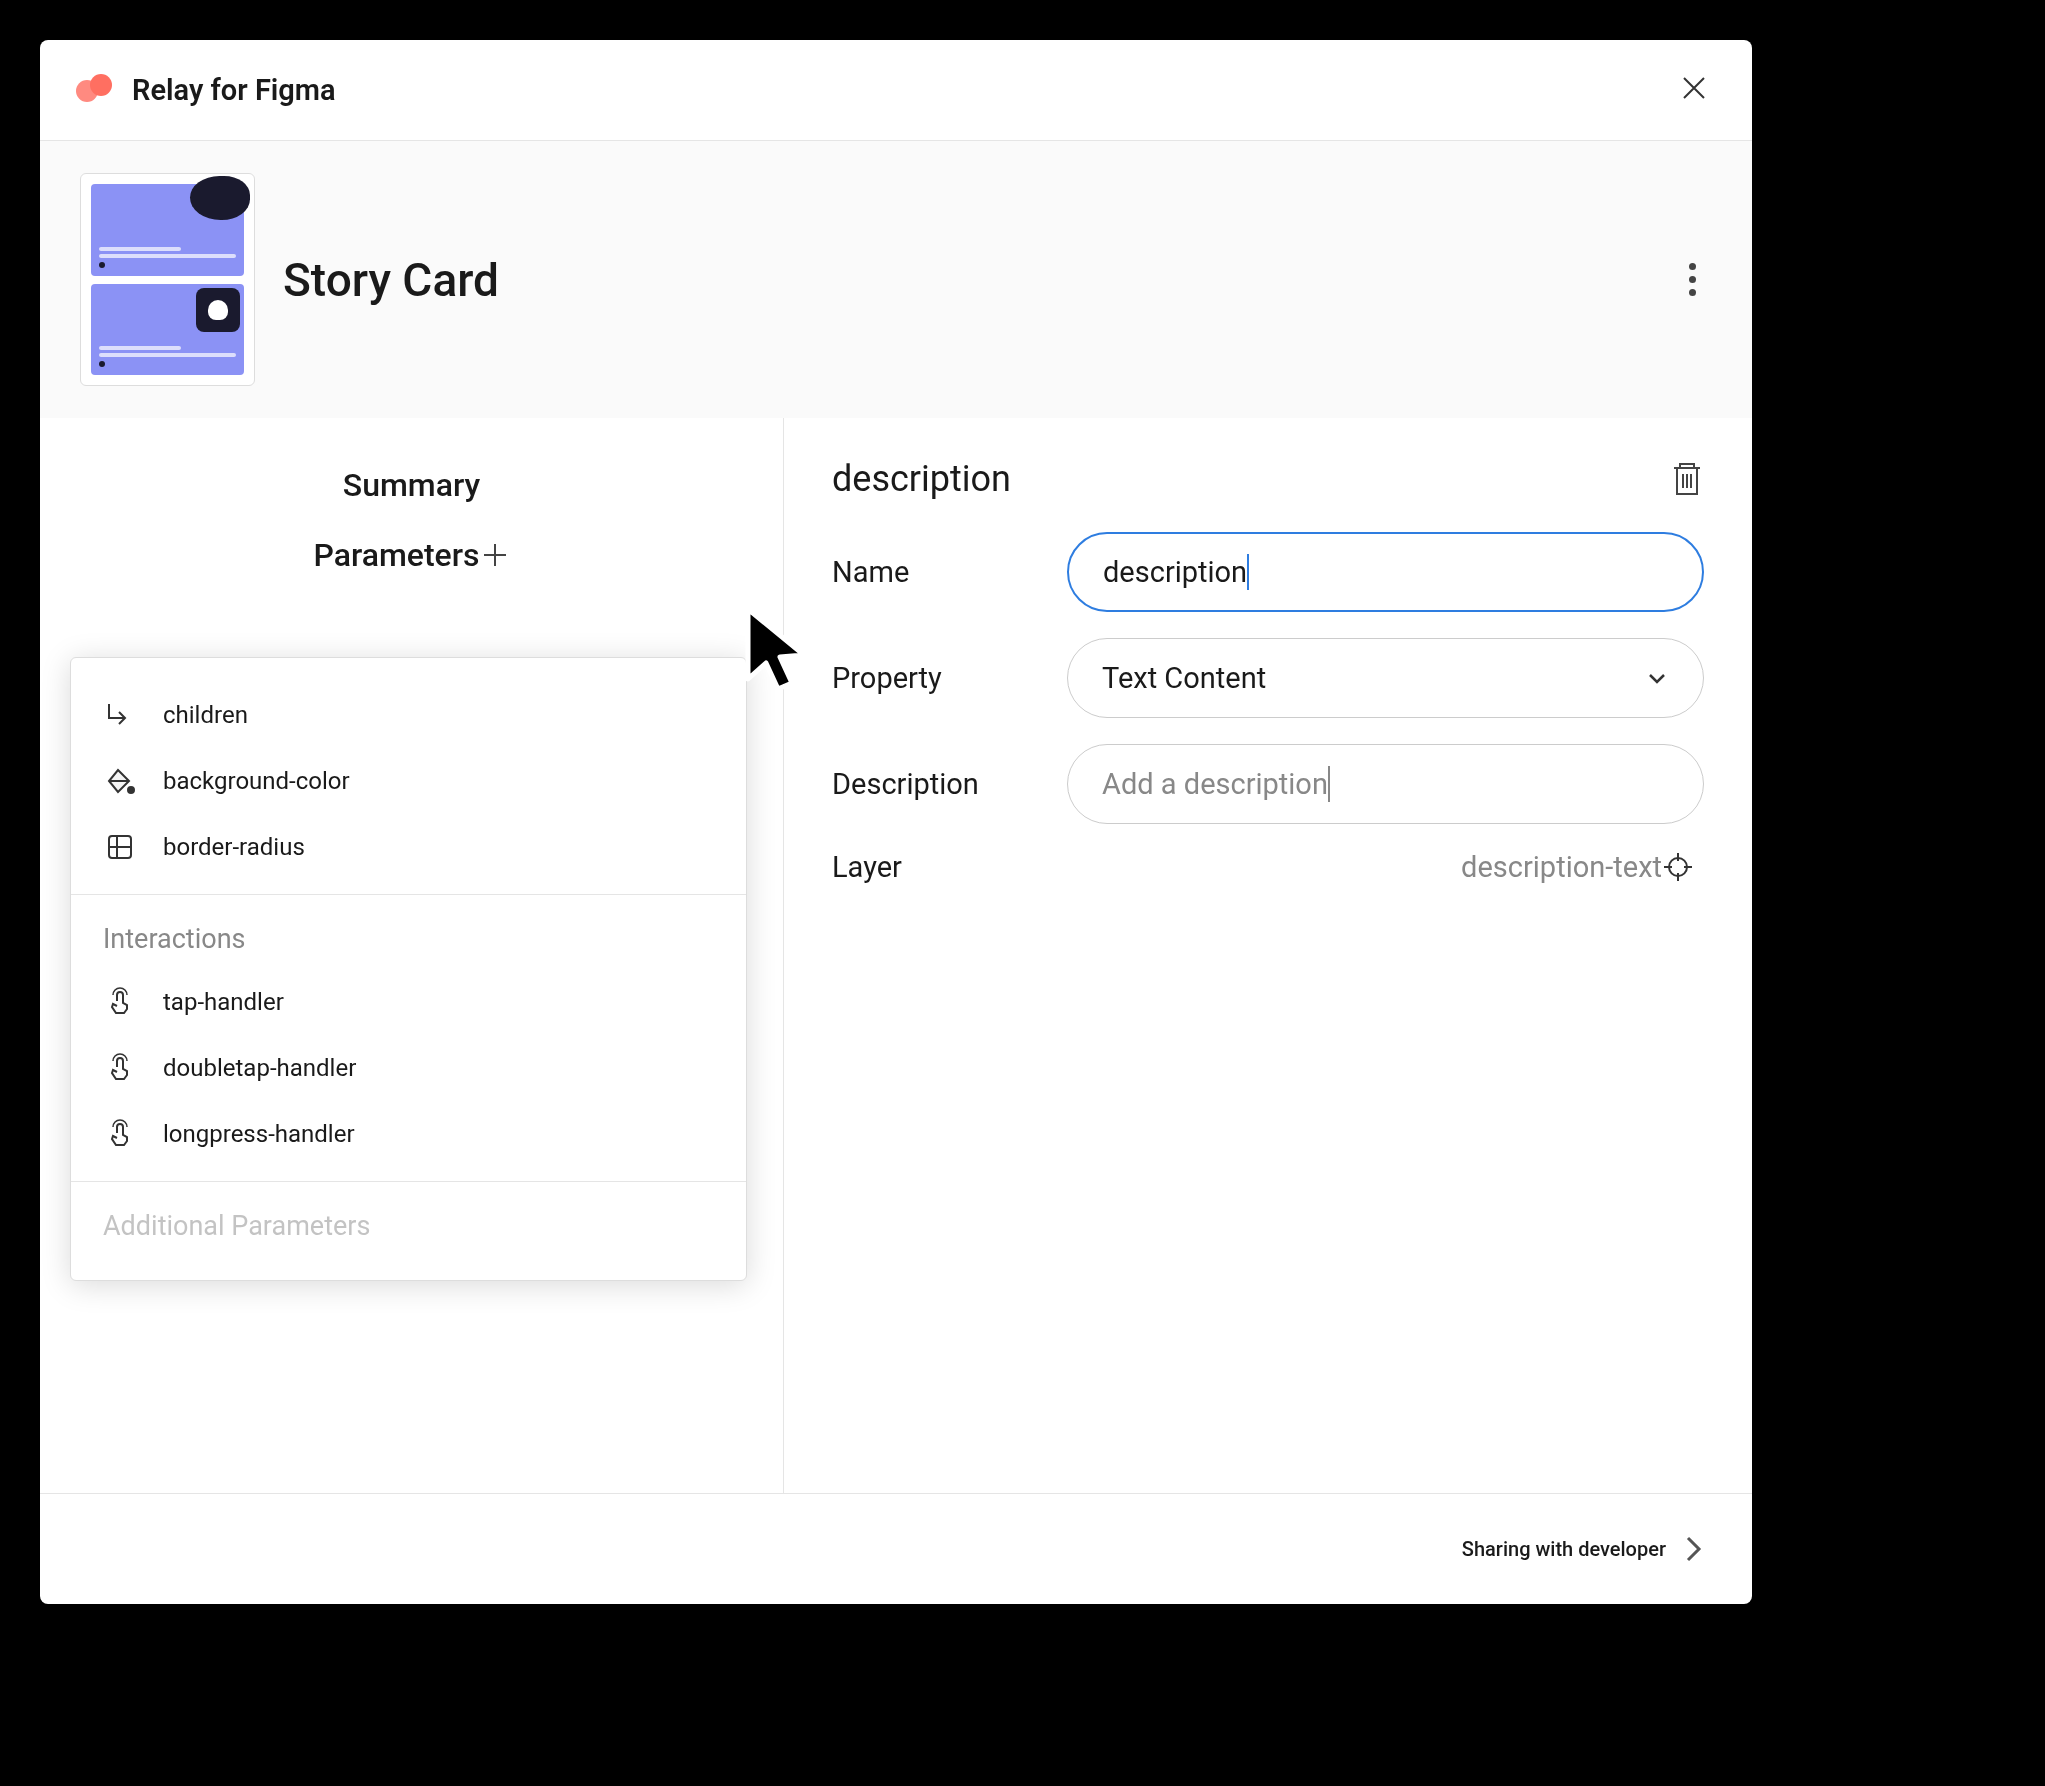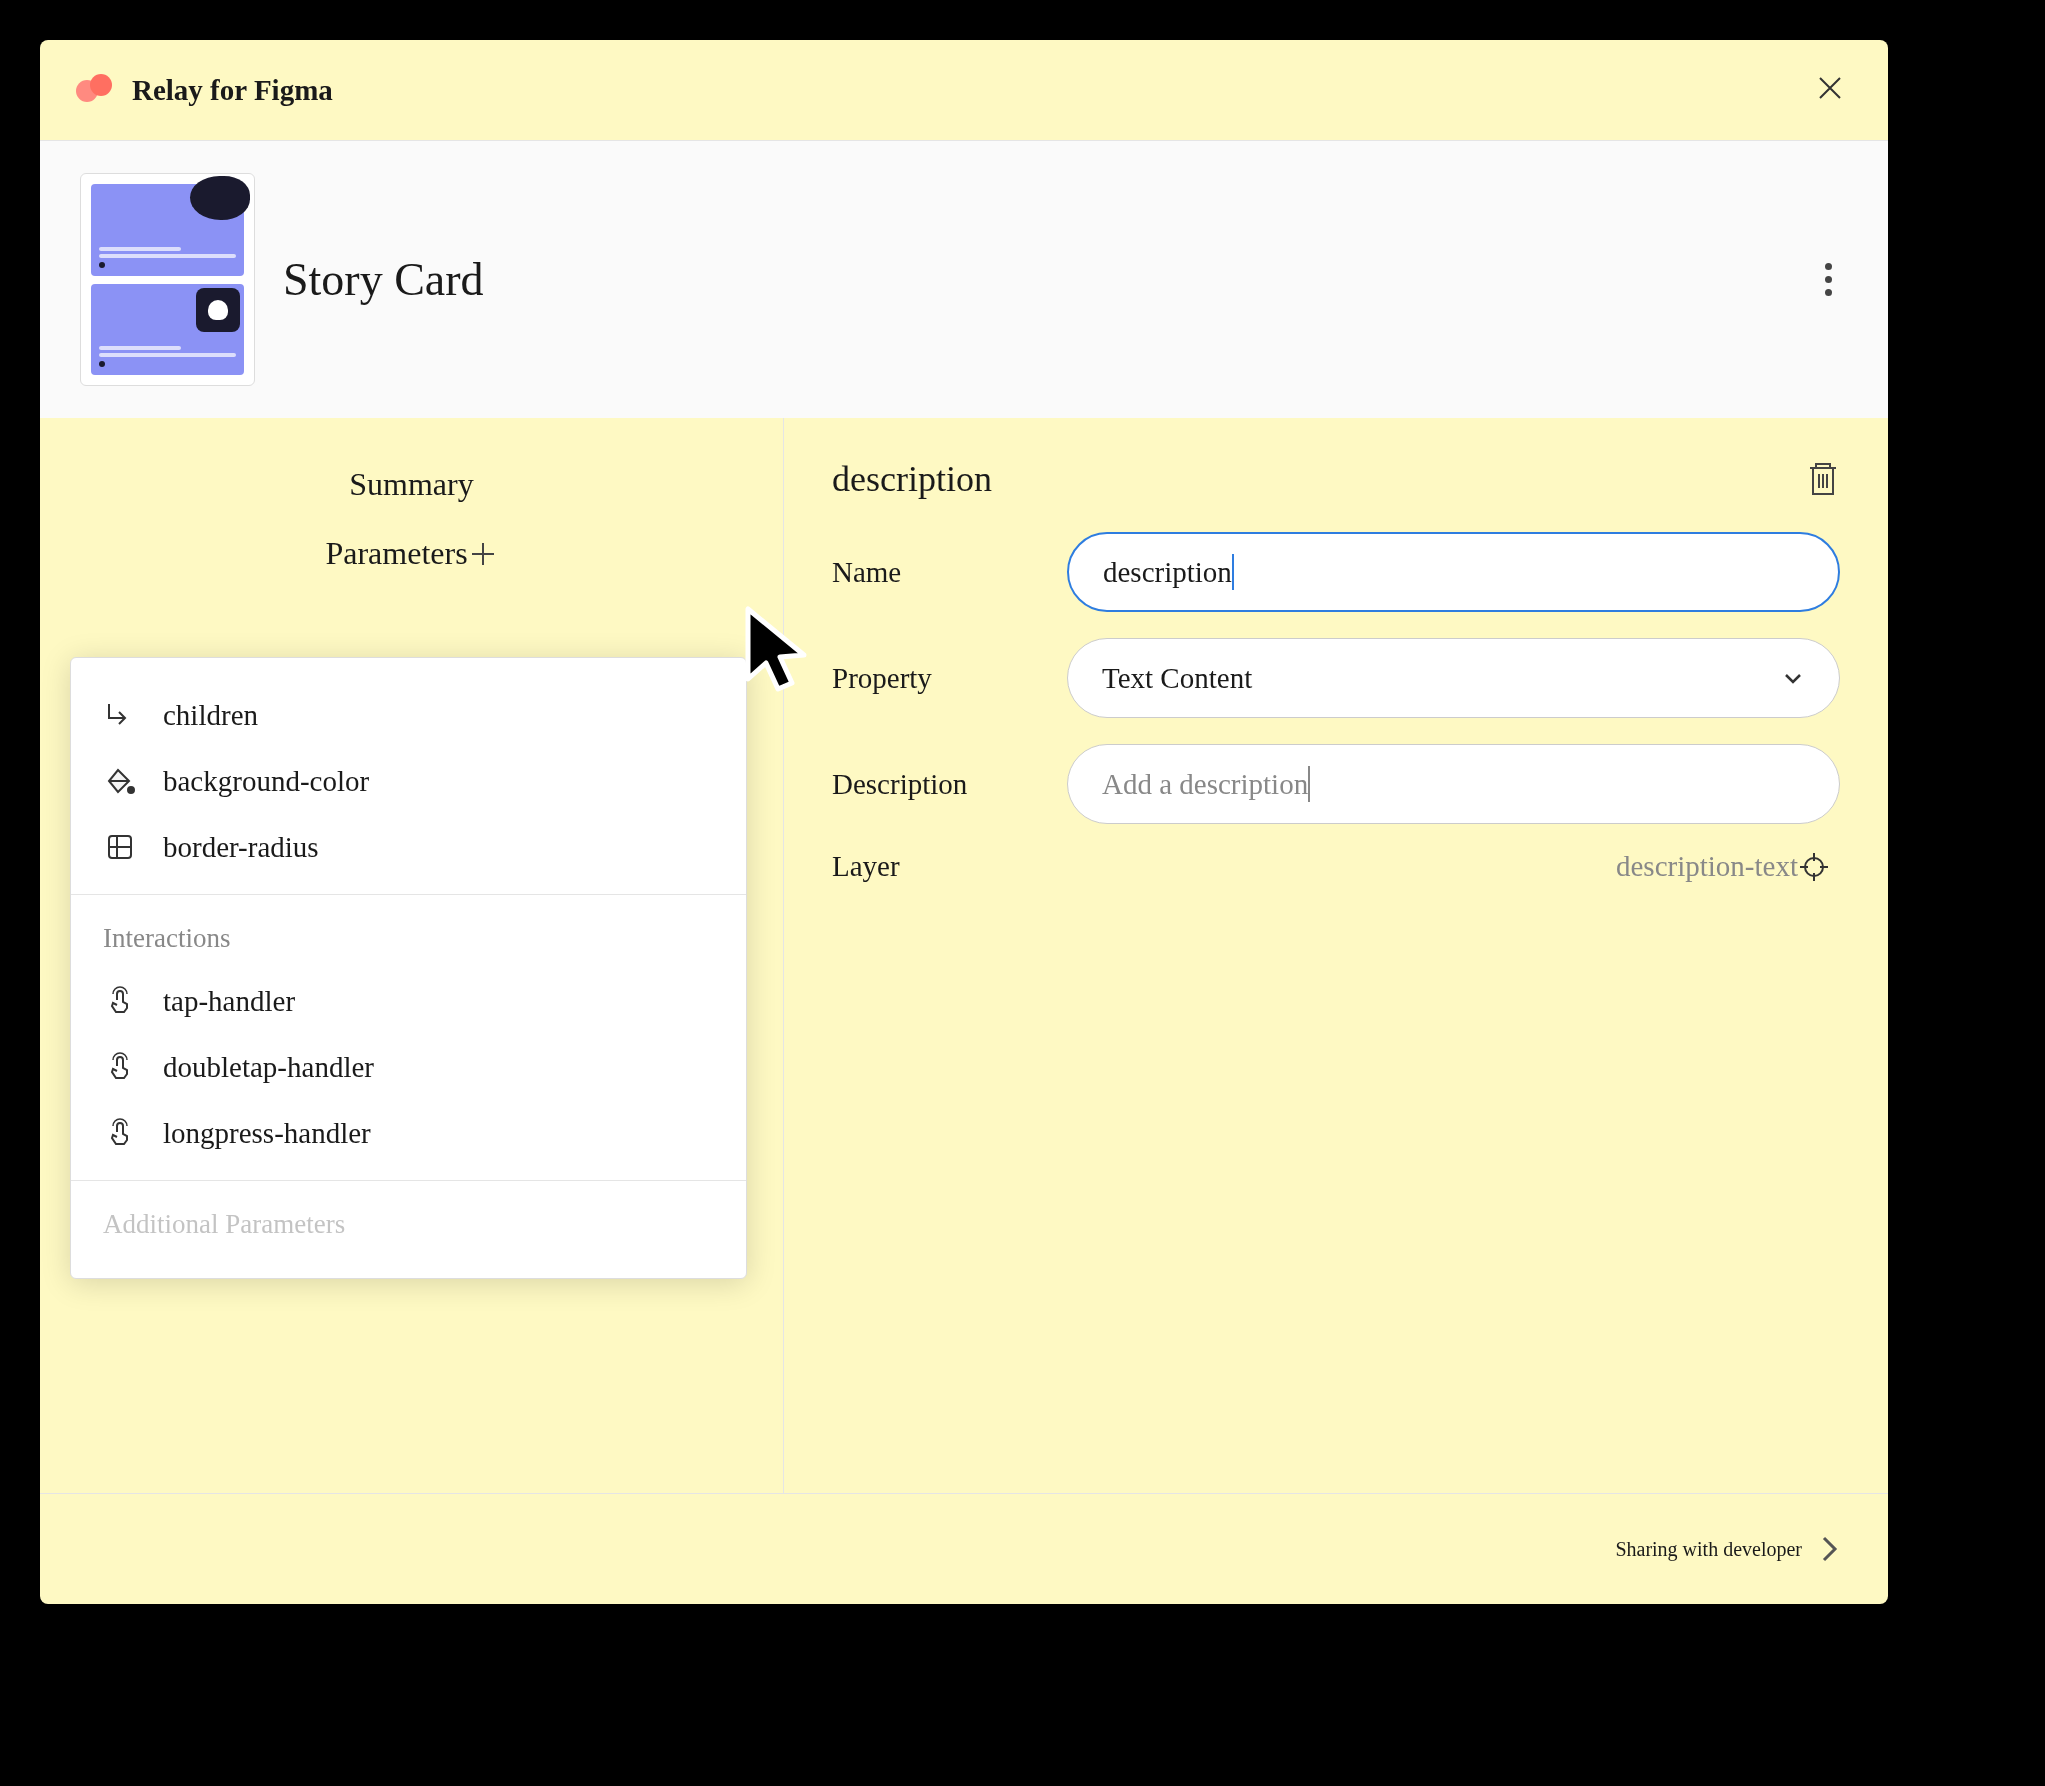--- a/index.html
+++ b/index.html
@@ -10,27 +10,26 @@
     
     body {
       font-family: -apple-system, BlinkMacSystemFont, "Segoe UI", Roboto, Helvetica, Arial, sans-serif;
       background: #000;
       width: 2046px;
       height: 1786px;
       padding: 40px;
     }
     
     .window {
-      width: 1848px;
-      background: #fef9c3;
+      width: 1712px;
+      background: #ffffff;
       border-radius: 8px;
       box-shadow: 0 10px 50px rgba(0,0,0,0.5);
       overflow: hidden;
       position: relative;
-      font-family: Liberation Serif, serif;
     }
     
     .titlebar {
       display: flex;
       align-items: center;
       justify-content: space-between;
       padding: 26px 36px;
       border-bottom: 1px solid #e5e5e5;
     }
     
@@ -338,21 +337,21 @@
       font-size: 27px;
       color: #888;
       padding: 14px 32px;
     }
     
     .popover-item {
       display: flex;
       align-items: center;
       gap: 26px;
       padding: 16px 32px;
-      font-size: 29px;
+      font-size: 24px;
       color: #1a1a1a;
       cursor: pointer;
     }
     
     .popover-divider {
       height: 1px;
       background: #e5e5e5;
       margin: 14px 0;
     }
     

